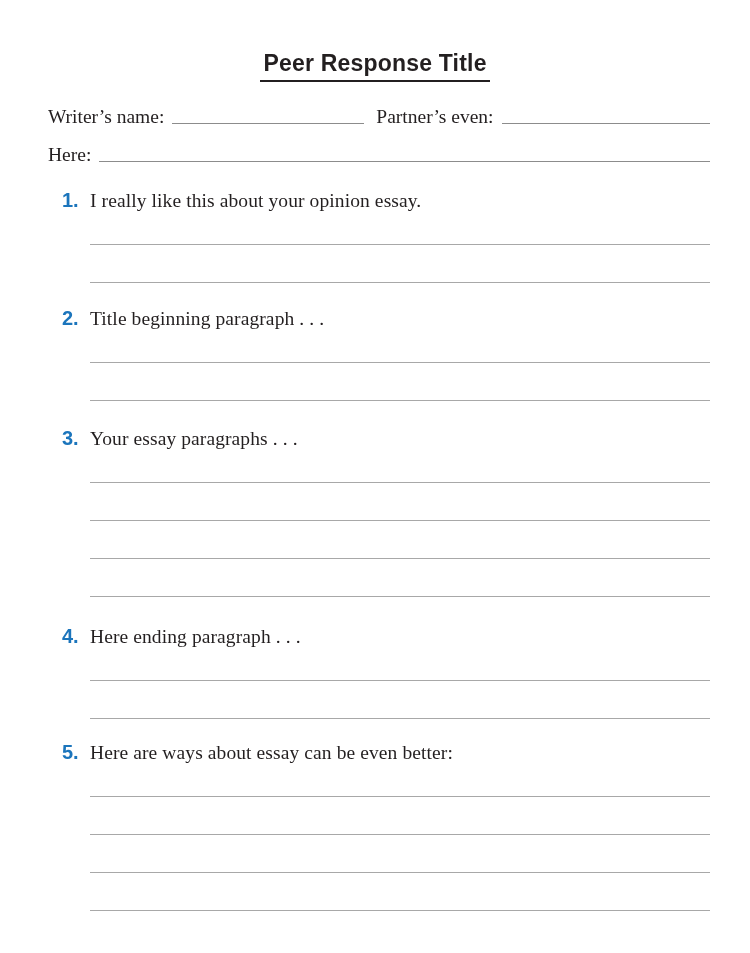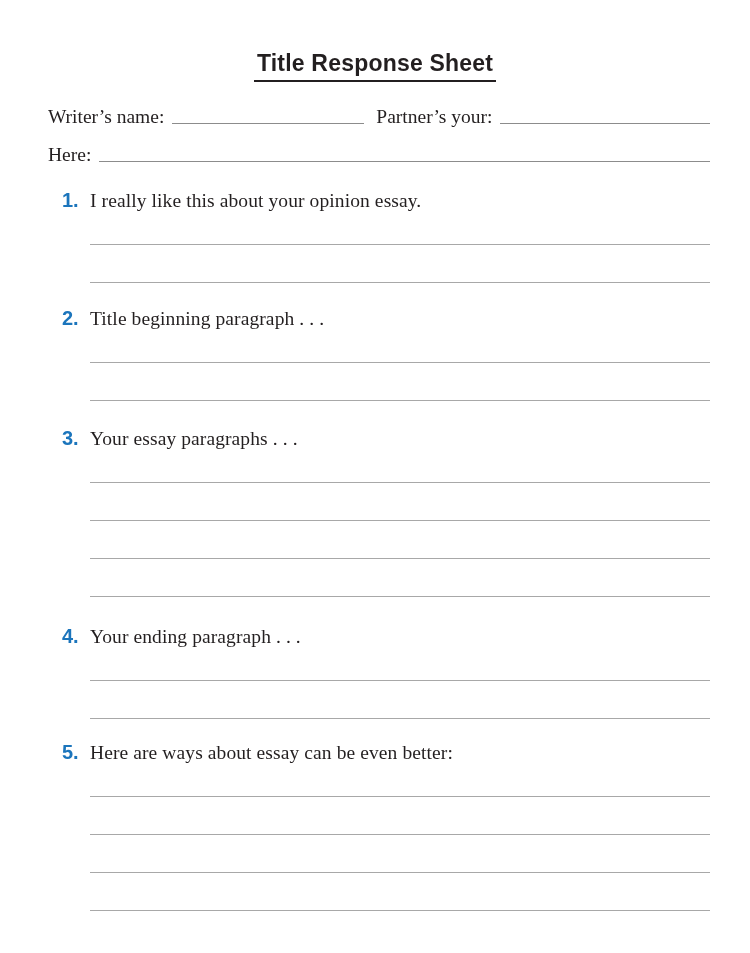--- a/index.html
+++ b/index.html
@@ -67,26 +67,26 @@
     height: 38px;
     border-bottom: 1.5px solid #a8a8a8;
   }
   .answer-line:first-child { height: 31px; }
 </style>
 </head>
 <body>
 
 <div class="sheet">
 
-  <div class="doc-title">Title Response Sheet</div>
+  <div class="doc-title">Peer Response Title</div>
 
   <div class="field-row">
     <span class="field-label">Writer’s name:</span>
     <span class="blank writer"></span>
-    <span class="field-label">Partner’s your:</span>
+    <span class="field-label">Partner’s even:</span>
     <span class="blank grow"></span>
   </div>
 
   <div class="field-row title-row">
     <span class="field-label">Here:</span>
     <span class="blank grow"></span>
   </div>
 
   <div class="items">
 
@@ -121,21 +121,21 @@
           <div class="answer-line"></div>
           <div class="answer-line"></div>
           <div class="answer-line"></div>
           <div class="answer-line"></div>
         </div>
     </div>
 
     <div class="item">
       <div class="item-header">
         <span class="item-number">4.</span>
-        <span class="item-prompt">Your ending paragraph . . .</span>
+        <span class="item-prompt">Here ending paragraph . . .</span>
       </div>
       <div class="answer-lines">
           <div class="answer-line"></div>
           <div class="answer-line"></div>
         </div>
     </div>
 
     <div class="item">
       <div class="item-header">
         <span class="item-number">5.</span>

